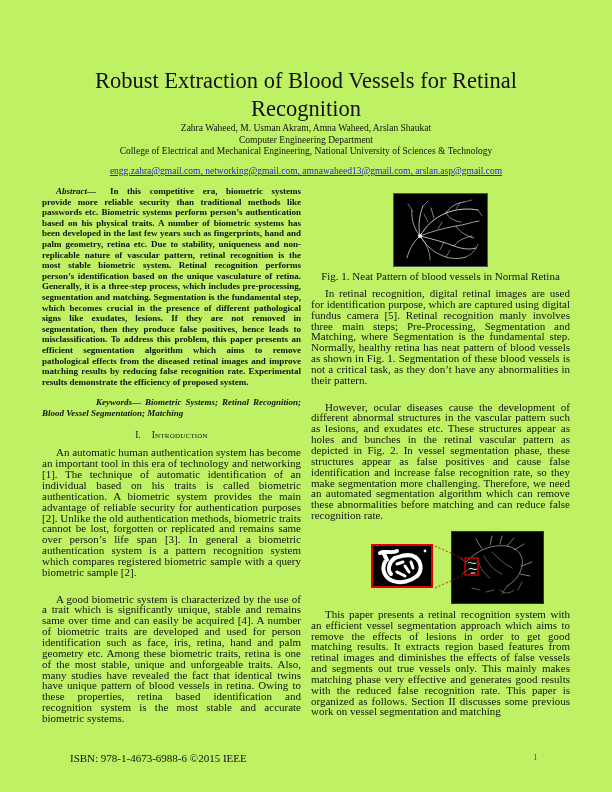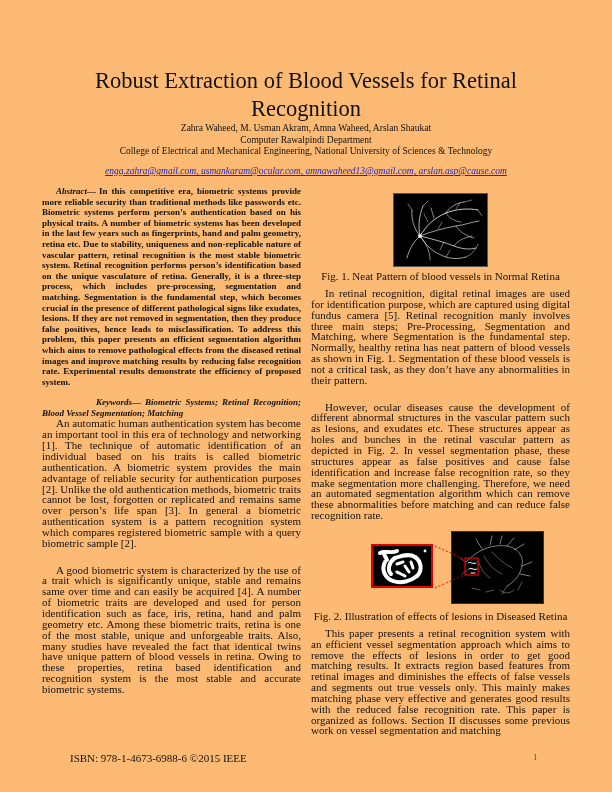--- a/index.html
+++ b/index.html
@@ -1,49 +1,49 @@
 <!DOCTYPE html>
 <html><head>
 <meta charset="utf-8">
 <style>
   html,body{margin:0;padding:0;background:#e8e8e8;}
   .page{
     position:relative;
     width:612px;height:792px;
-    background:#fdba74;
+    background:#bef264;
     margin:0 auto;
     font-family:"Liberation Serif", serif;
     color:#111;
     overflow:hidden;
   }
   
   .paper-title{
     position:absolute;top:52px;left:46px;width:520px;
     text-align:center;
     font-size:22.5px;line-height:1.22;font-weight:400;
   }
   .author-block{
     position:absolute;top:123px;left:26px;width:560px;
     text-align:center;font-size:9.5px;line-height:11.6px;
   }
   .email-line{
     position:absolute;top:166px;left:26px;width:560px;
     text-align:center;font-size:9.5px;
   }
-  .email-link{color:#2222cc;text-decoration:underline;cursor:pointer;font-style:italic;}
+  .email-link{color:#2222cc;text-decoration:underline;cursor:pointer;}
   .email-link:not(:last-child)::after{content:", ";color:#2222cc;text-decoration:none;display:inline;}
   
   .columns{
     position:absolute;top:186px;left:42px;width:528px;height:556px;
     display:flex;gap:10px;
   }
   .col{width:259px;}
   p{margin:0;text-indent:14px;text-align:justify;}
   .abstract-p{font-size:9px;line-height:10.6px;font-weight:bold;}
-  .abs-label{font-style:italic;margin-right:3px;}
+  .abs-label{font-style:italic;margin-right:14px;}
   .keywords-p{font-size:9px;line-height:10.6px;font-weight:bold;font-style:italic;margin-top:10px;}
   .kw-label{margin-right:4px;margin-left:40px;}
   .section-heading{
     text-align:center;font-size:9.5px;margin-top:12px;margin-bottom:7px;
     text-indent:0;
   }
   .sec-num{display:inline-block;margin-right:11px;}
   .sec-text{font-variant:small-caps;letter-spacing:.2px;}
   .body-p{font-size:11px;line-height:10.85px;}
   .body-p + .body-p{margin-top:16px;}
@@ -69,33 +69,34 @@
 </style>
 </head>
 <body>
 
 <div class="page">
 
   <h1 class="paper-title">Robust Extraction of Blood Vessels for Retinal Recognition</h1>
 
   <div class="author-block">
     <div>Zahra Waheed, M. Usman Akram, Amna Waheed, Arslan Shaukat</div>
-    <div>Computer Rawalpindi Department</div>
+    <div>Computer Engineering Department</div>
     <div>College of Electrical and Mechanical Engineering, National University of Sciences &amp; Technology</div>
   </div>
 
-  <div class="email-line"><a class="email-link">engg.zahra@gmail.com</a><a class="email-link">usmankaram@ocular.com</a><a class="email-link">amnawaheed13@gmail.com</a><a class="email-link">arslan.asp@cause.com</a></div>
+  <div class="email-line"><a class="email-link">engg.zahra@gmail.com</a><a class="email-link">networking@gmail.com</a><a class="email-link">amnawaheed13@gmail.com</a><a class="email-link">arslan.asp@gmail.com</a></div>
 
   <div class="columns">
 
     <div class="col">
       <p class="abstract-p"><span class="abs-label">Abstract—</span><span>In this competitive era, biometric systems provide more reliable security than traditional methods like passwords etc. Biometric systems perform person’s authentication based on his physical traits. A number of biometric systems has been developed in the last few years such as fingerprints, hand and palm geometry, retina etc. Due to stability, uniqueness and non-replicable nature of vascular pattern, retinal recognition is the most stable biometric system. Retinal recognition performs person’s identification based on the unique vasculature of retina. Generally, it is a three-step process, which includes pre-processing, segmentation and matching. Segmentation is the fundamental step, which becomes crucial in the presence of different pathological signs like exudates, lesions. If they are not removed in segmentation, then they produce false positives, hence leads to misclassification. To address this problem, this paper presents an efficient segmentation algorithm which aims to remove pathological effects from the diseased retinal images and improve matching results by reducing false recognition rate. Experimental results demonstrate the efficiency of proposed system.</span></p>
 
       <p class="keywords-p"><span class="kw-label">Keywords—</span><span>Biometric Systems; Retinal Recognition; Blood Vessel Segmentation; Matching</span></p>
 
+      <div class="section-heading"><span class="sec-num">I.</span><span class="sec-text">Introduction</span></div>
 
       <p class="body-p">An automatic human authentication system has become an important tool in this era of technology and networking [1]. The technique of automatic identification of an individual based on his traits is called biometric authentication. A biometric system provides the main advantage of reliable security for authentication purposes [2]. Unlike the old authentication methods, biometric traits cannot be lost, forgotten or replicated and remains same over person’s life span [3]. In general a biometric authentication system is a pattern recognition system which compares registered biometric sample with a query biometric sample [2].</p>
       <p class="body-p">A good biometric system is characterized by the use of a trait which is significantly unique, stable and remains same over time and can easily be acquired [4].  A number of biometric traits are developed and used for person identification such as face, iris, retina, hand and palm geometry etc.  Among these biometric traits, retina is one of the most stable, unique and unforgeable traits. Also, many studies have revealed the fact that identical twins have unique pattern of blood vessels in retina. Owing to these properties, retina based identification and recognition system is the most stable and accurate biometric systems.</p>
     </div>
 
     <div class="col">
 
       <div class="fig1-wrap">
         <svg width="93" height="72" viewBox="0 0 93 72">
           <g fill="none" stroke="#e0e0e0" stroke-width="0.9" stroke-linecap="round">
@@ -178,21 +179,20 @@
               <path d="M19,41 L23,41"></path>
             </g>
             <rect x="13" y="26" width="13" height="17" fill="none" stroke="#e00000" stroke-width="1.3"></rect>
           </svg>
         </div>
         <svg class="fig2-links" viewBox="0 0 259 76">
           <line x1="124" y1="15" x2="153" y2="28" stroke="#e00000" stroke-width="0.9" stroke-dasharray="2,2"></line>
           <line x1="124" y1="57" x2="153" y2="44" stroke="#e00000" stroke-width="0.9" stroke-dasharray="2,2"></line>
         </svg>
       </div>
-      <div class="fig-caption">Fig. 2. Illustration of effects of lesions in Diseased Retina</div>
 
       <p class="body-p">This paper presents a retinal recognition system with an efficient vessel segmentation approach which aims to remove the effects of lesions in order to get good matching results. It extracts region based features from retinal images and diminishes the effects of false vessels and segments out true vessels only. This mainly makes matching phase very effective and generates good results with the reduced false recognition rate.   This paper is organized as follows. Section II discusses some previous work on vessel segmentation and matching</p>
     </div>
   </div>
 
   <div class="footer-isbn">ISBN: 978-1-4673-6988-6 ©2015 IEEE</div>
   <div class="footer-page">1</div>
 
 </div>
 

